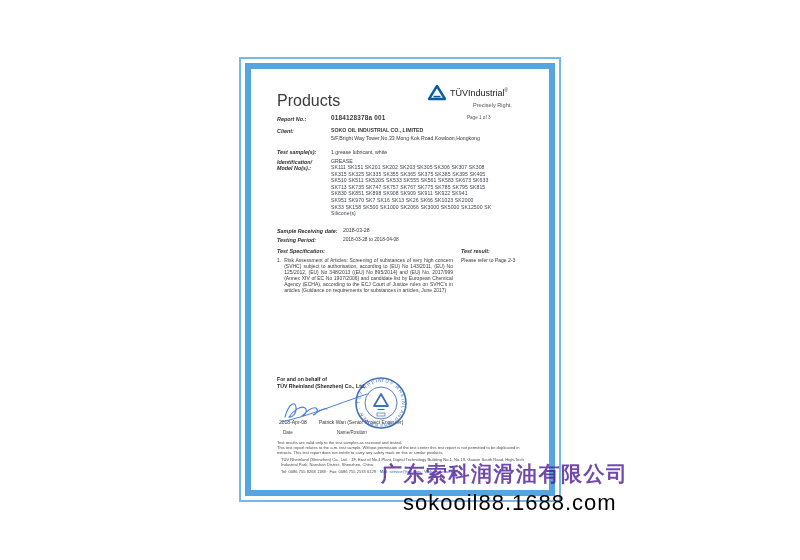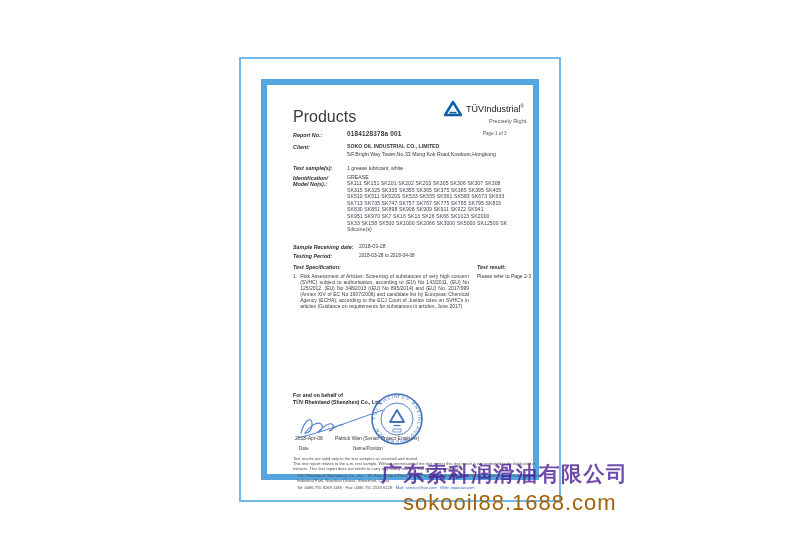--- a/index.html
+++ b/index.html
@@ -1,21 +1,21 @@
 <!DOCTYPE html>
 <html><head>
 <meta charset="utf-8">
 <style>
   html,body{margin:0;padding:0;background:#ffffff;width:800px;height:560px;overflow:hidden;
     font-family:"Liberation Sans",sans-serif;-webkit-font-smoothing:antialiased;}
   .stage{position:relative;width:800px;height:560px;background:#fff;}
 
   
   .doc-frame{position:absolute;left:239px;top:57px;width:322px;height:445px;
-    border:2px solid #74b7ea;background:#fff;box-sizing:border-box;padding:20px;}
+    border:2px solid #74b7ea;background:#fff;box-sizing:border-box;padding:4px;}
   .doc-inner{position:relative;width:100%;height:100%;border:6px solid #55a5e0;
     box-sizing:border-box;background:#fff;color:#3a3a3a;}
 
   .abs{position:absolute;}
   .lbl{font-weight:bold;font-style:italic;font-size:5.4px;color:#2e2e2e;line-height:6.4px;}
   .val{font-size:5.2px;color:#383838;line-height:6.2px;}
   .bold{font-weight:bold;}
 
   
   .logo{left:176px;top:15px;width:118px;height:22px;}
@@ -36,21 +36,21 @@
   .footer-small{font-size:4.1px;line-height:5px;color:#4a4a4a;width:252px;}
   .footer-small .blue{color:#2c63c0;}
   .footer-addr{margin-top:2px;padding-left:4px;}
 
   .signoff-lbl{font-weight:bold;font-size:5.2px;line-height:6.4px;color:#222;}
   .tiny-label{font-size:4.6px;color:#3e3e3e;}
 
   
   .wm-cn{left:381px;top:460px;font-size:21px;letter-spacing:1.5px;color:#4c1d95;
     opacity:.8;z-index:30;white-space:nowrap;font-weight:bold;}
-  .wm-url{left:403px;top:490px;font-size:22px;color:#a16207;z-index:30;
+  .wm-url{left:403px;top:490px;font-size:22px;color:#000000;z-index:30;
     letter-spacing:1px;white-space:nowrap;}
 
   svg{display:block;}
 </style>
 </head>
 <body>
 
 <div class="stage">
 
   <div class="doc-frame">

